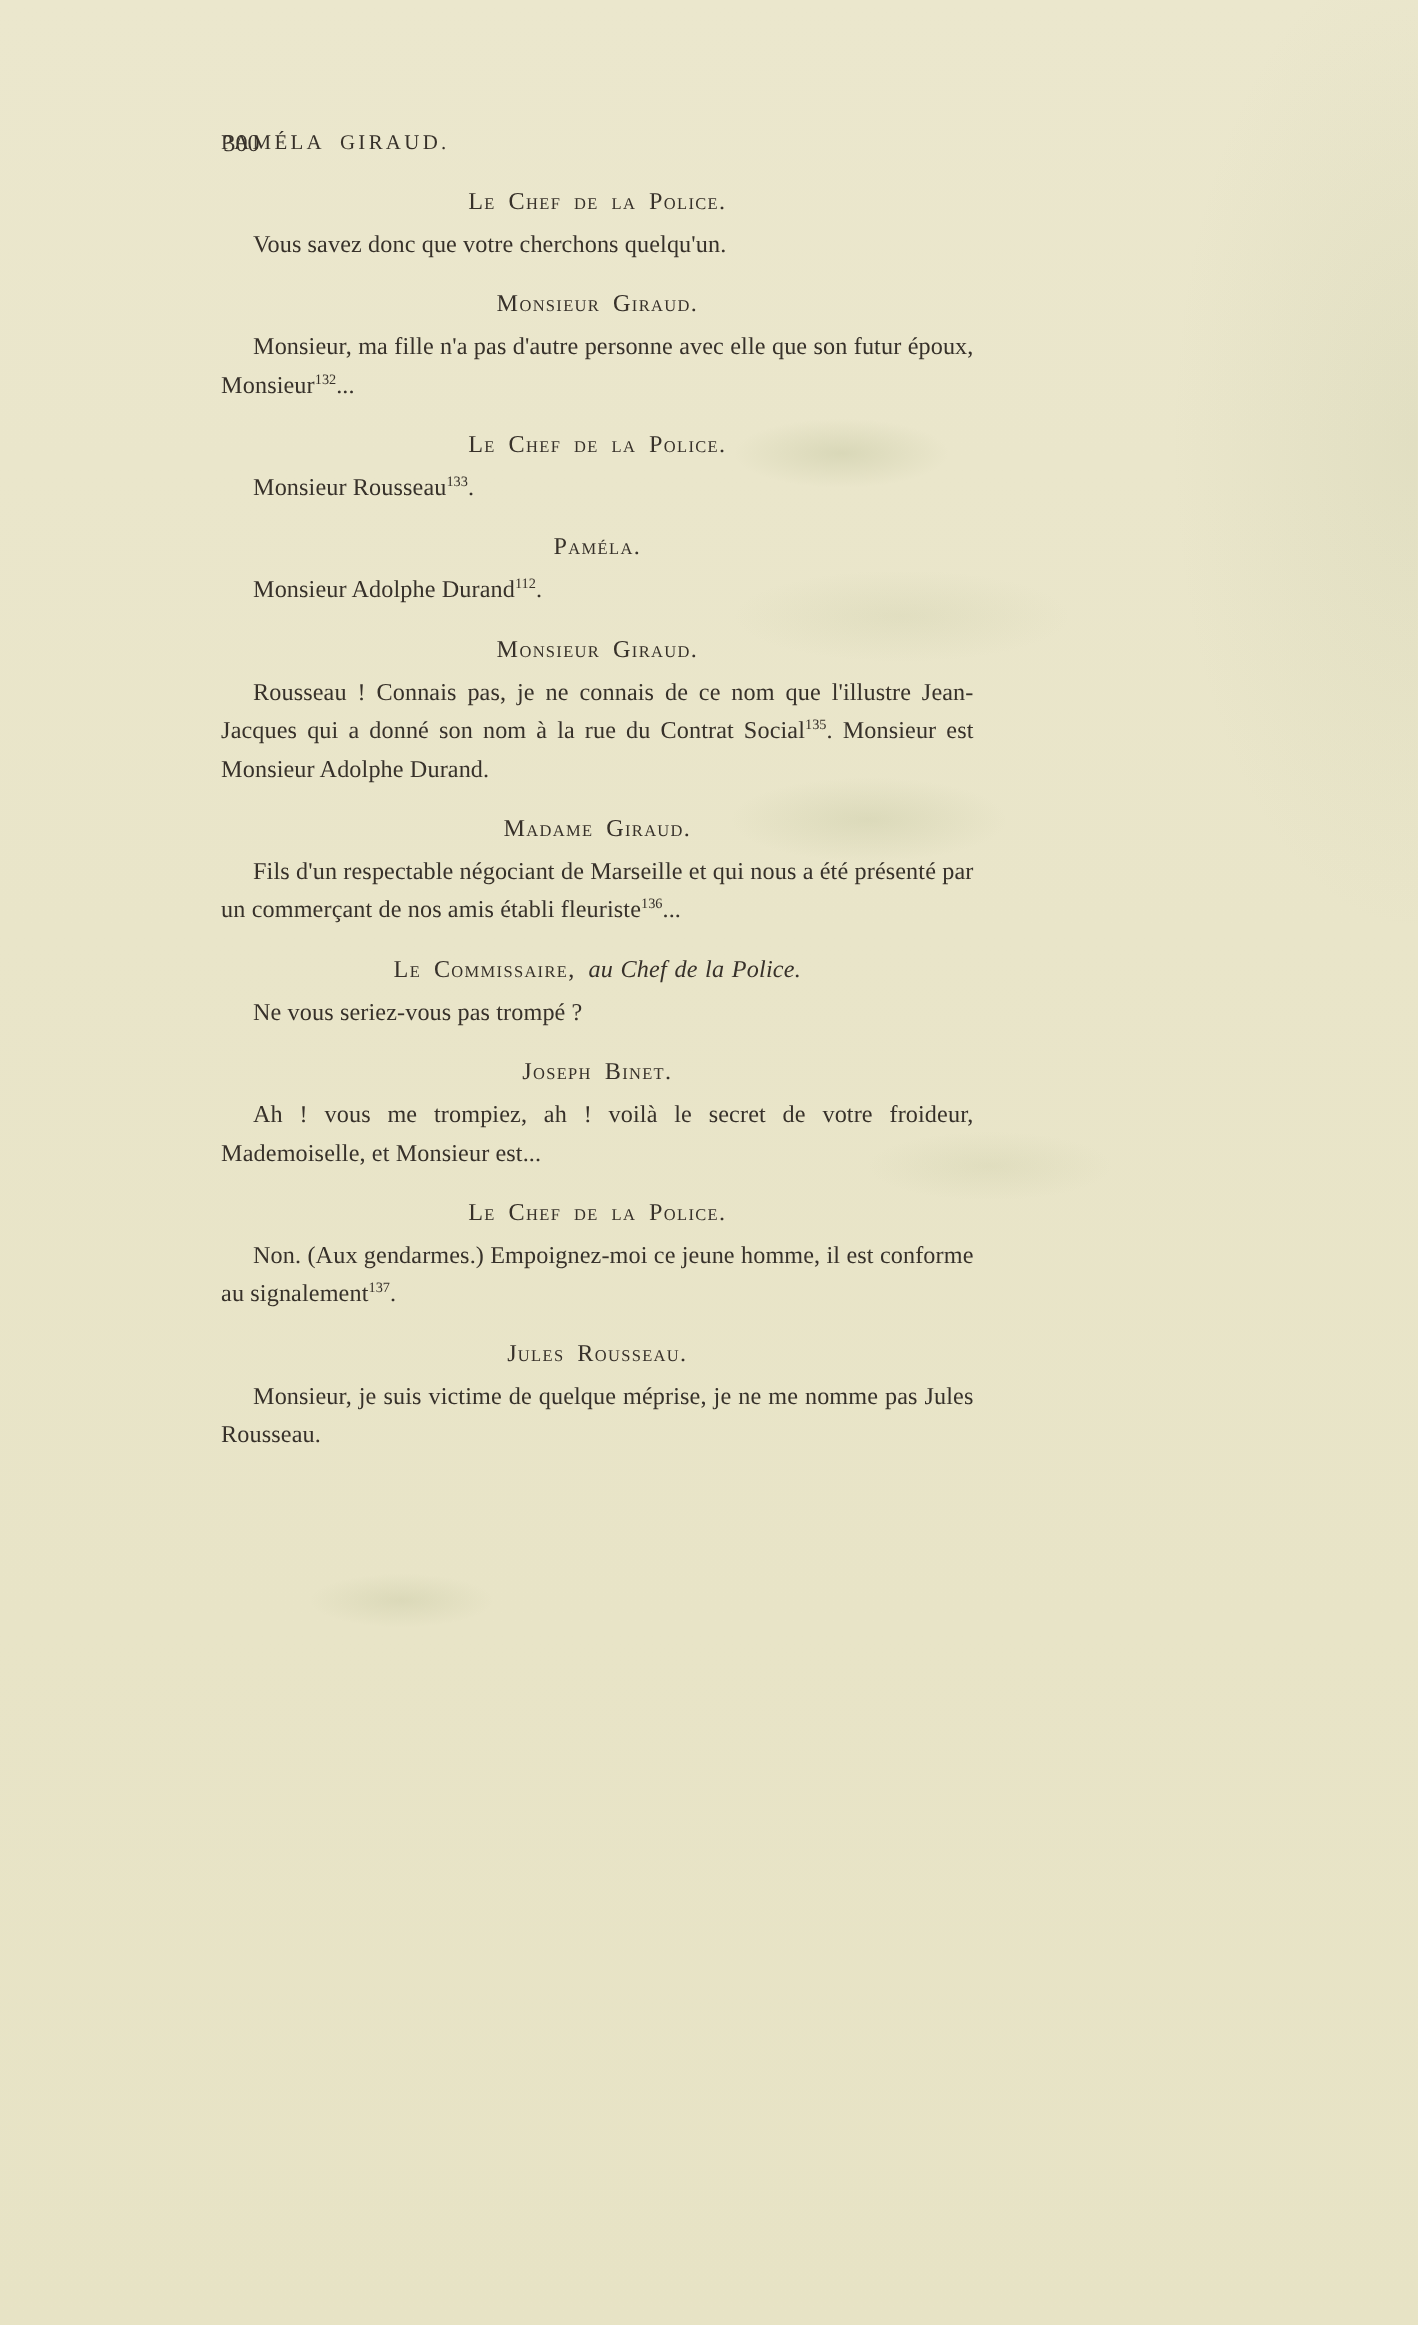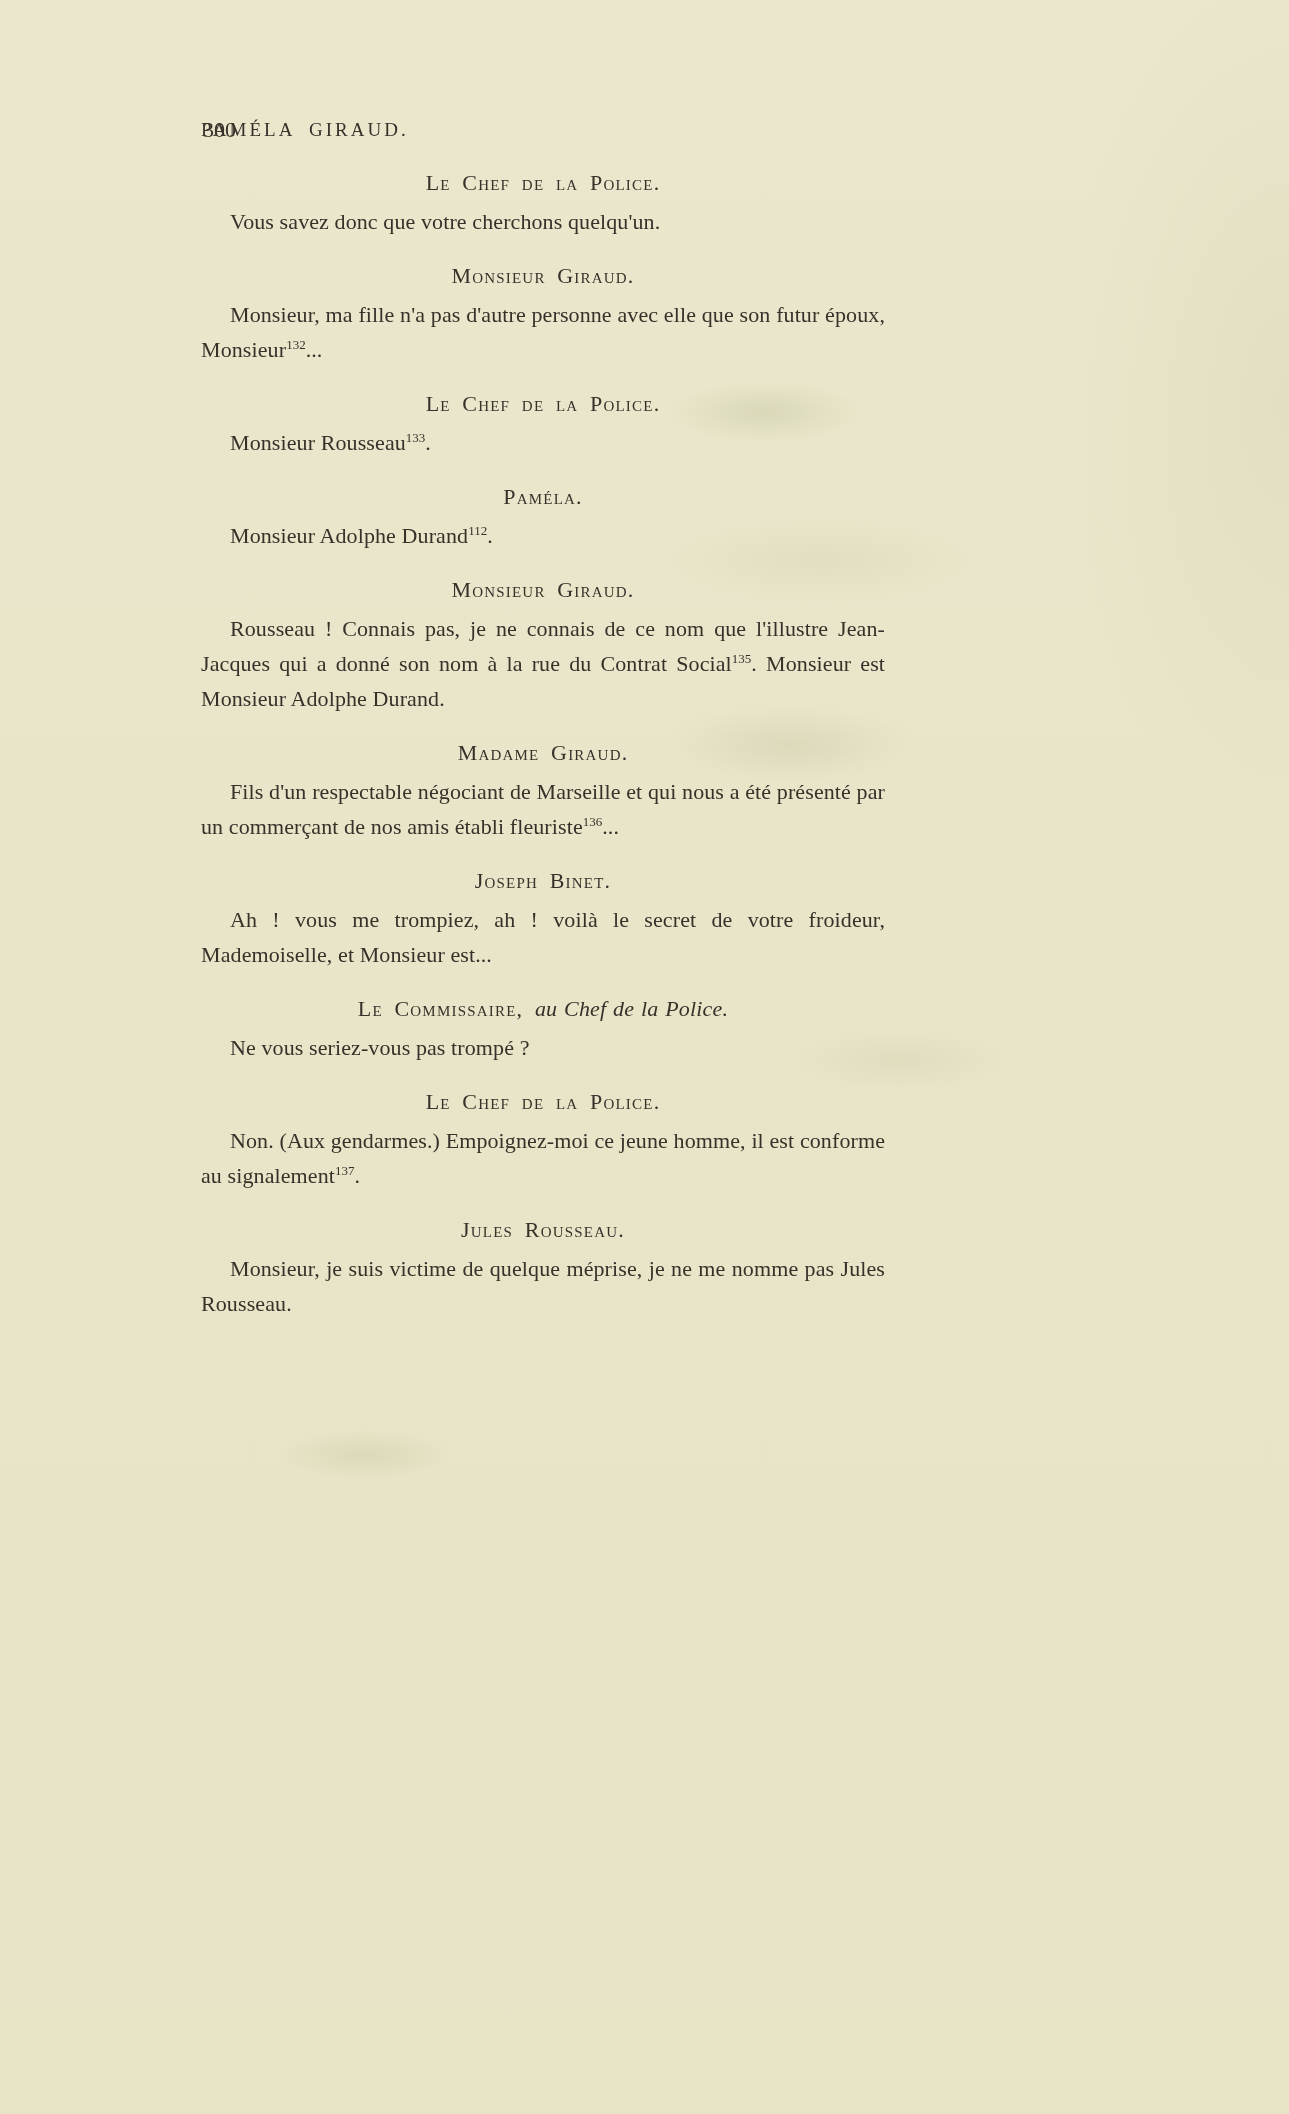--- a/index.html
+++ b/index.html
@@ -125,27 +125,27 @@
       <h3 class="speaker"><span>Monsieur Giraud.</span></h3>
       <p class="dialogue"><span>Rousseau ! Connais pas, je ne connais de ce nom que l'illustre Jean-Jacques qui a donné son nom à la rue du Contrat Social</span><sup class="fn">135</sup><span>. Monsieur est Monsieur Adolphe Durand.</span></p>
     </section>
 
     <section>
       <h3 class="speaker"><span>Madame Giraud.</span></h3>
       <p class="dialogue"><span>Fils d'un respectable négociant de Marseille et qui nous a été présenté par un commerçant de nos amis établi fleuriste</span><sup class="fn">136</sup><span>...</span></p>
     </section>
 
     <section>
-      <h3 class="speaker"><span>Joseph Binet.</span></h3>
-      <p class="dialogue"><span>Ah ! vous me trompiez, ah ! voilà le secret de votre froideur, Mademoiselle, et Monsieur est...</span></p>
+      <h3 class="speaker"><span>Le Commissaire,</span> <span class="direction">au Chef de la Police.</span></h3>
+      <p class="dialogue"><span>Ne vous seriez-vous pas trompé ?</span></p>
     </section>
 
     <section>
-      <h3 class="speaker"><span>Le Commissaire,</span> <span class="direction">au Chef de la Police.</span></h3>
-      <p class="dialogue"><span>Ne vous seriez-vous pas trompé ?</span></p>
+      <h3 class="speaker"><span>Joseph Binet.</span></h3>
+      <p class="dialogue"><span>Ah ! vous me trompiez, ah ! voilà le secret de votre froideur, Mademoiselle, et Monsieur est...</span></p>
     </section>
 
     <section>
       <h3 class="speaker"><span>Le Chef de la Police.</span></h3>
       <p class="dialogue"><span>Non. </span><span class="stage">(Aux gendarmes.)</span><span> Empoignez-moi ce jeune homme, il est conforme au signalement</span><sup class="fn">137</sup><span>.</span></p>
     </section>
 
     <section>
       <h3 class="speaker"><span>Jules Rousseau.</span></h3>
       <p class="dialogue"><span>Monsieur, je suis victime de quelque méprise, je ne me nomme pas Jules Rousseau.</span></p>

